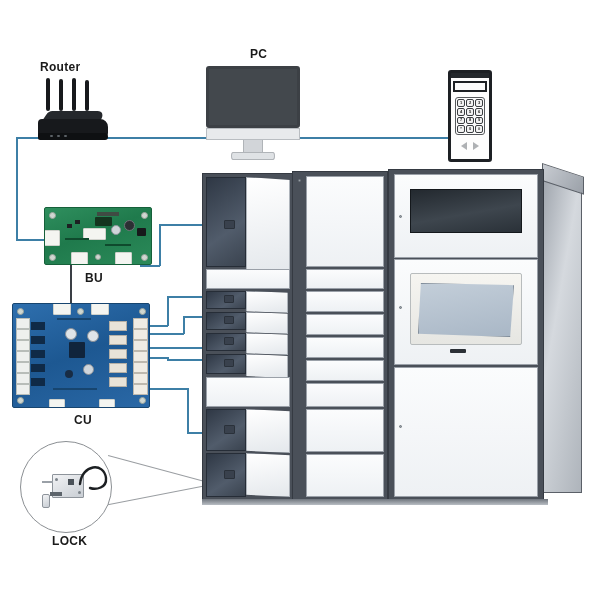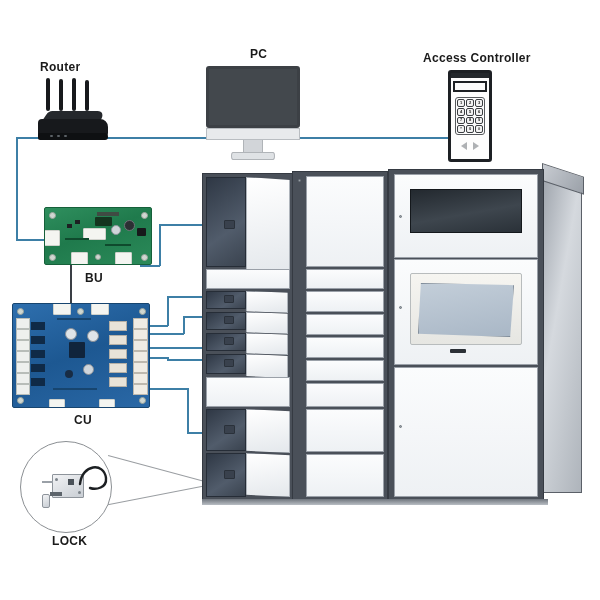--- a/index.html
+++ b/index.html
@@ -167,21 +167,20 @@
 
   <div style="position:absolute;left:206px;top:66px;width:94px;height:96px;">
     <div class="mon-frame" style="left:0;top:0;width:94px;height:62px;">
       <div class="mon-screen" style="left:0;top:0;right:0;bottom:0;"></div>
     </div>
     <div class="mon-chin" style="left:0;top:62px;width:94px;height:12px;"></div>
     <div class="mon-neck" style="left:37px;top:74px;width:20px;height:13px;"></div>
     <div class="mon-base" style="left:25px;top:86px;width:44px;height:8px;"></div>
   </div>
 
-  <div class="lbl" style="left:423px;top:51px;font-size:12px;">Access Controller</div>
 
   <div style="position:absolute;left:448px;top:70px;width:44px;height:92px;">
     <div class="ac-body" style="left:0;top:0;width:44px;height:92px;"></div>
     <div class="ac-topbar" style="left:3px;top:3px;width:38px;height:5px;"></div>
     <div class="ac-disp" style="left:5px;top:11px;width:34px;height:11px;"></div>
     <div class="ac-pad" style="left:7px;top:27px;width:30px;height:38px;">
       <div class="ac-key">1</div>
       <div class="ac-key">2</div>
       <div class="ac-key">3</div>
       <div class="ac-key">4</div>

